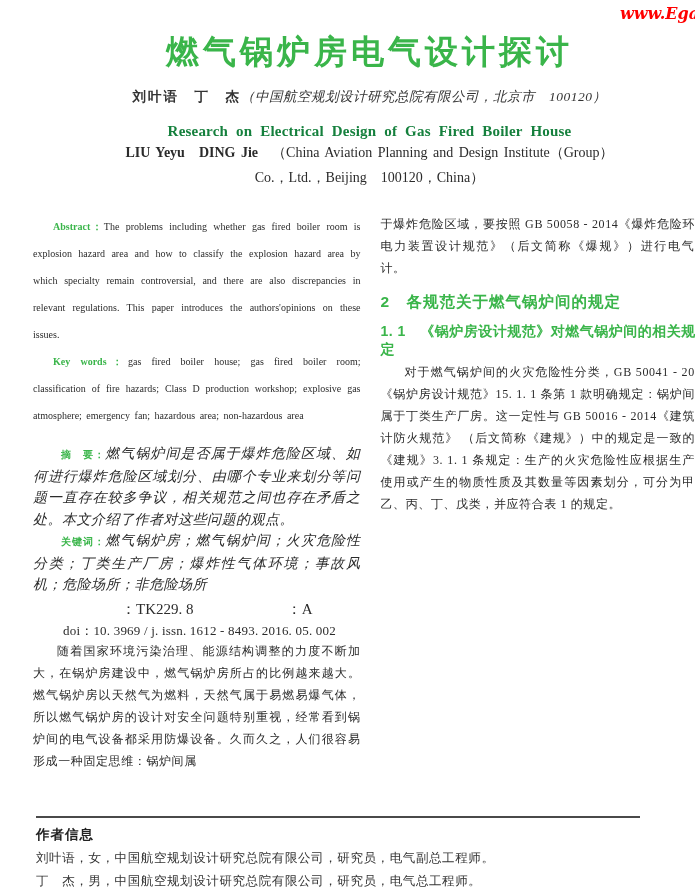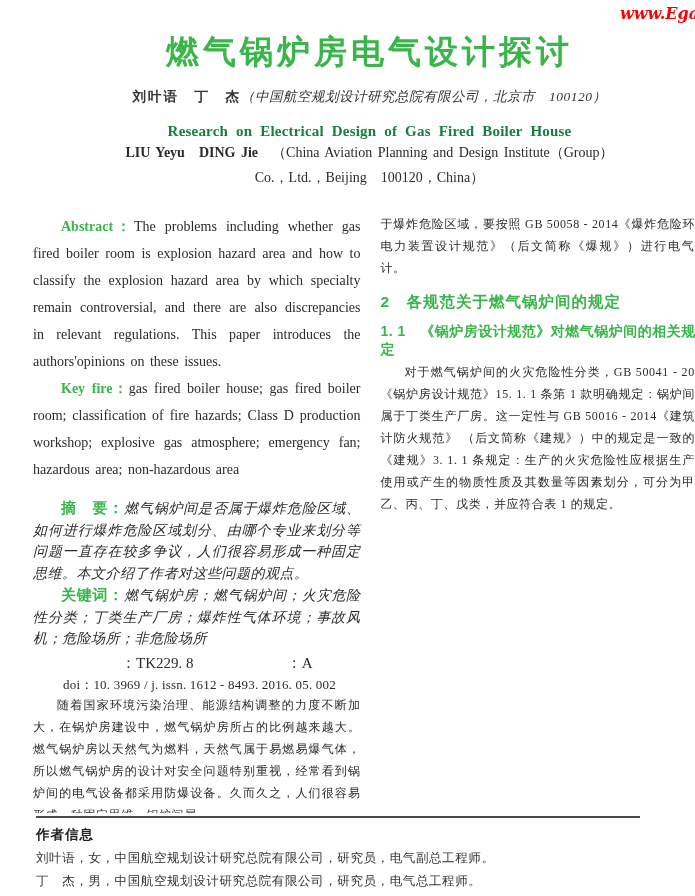--- a/index.html
+++ b/index.html
@@ -40,32 +40,32 @@
   }
   .authors-en{font-size:14px;line-height:25px;color:#2b2b2b;word-spacing:2px;}
   .authors-en .au-names{font-weight:bold;}
   
   .columns{
     position:absolute;top:213px;left:33px;right:31px;
     display:flex;gap:20px;height:600px;overflow:hidden;
   }
   .col{flex:1 1 0;min-width:0;}
   .en-para{
-    margin:0;font-size:14px;line-height:27px;
+    margin:0;font-size:10px;line-height:27px;
     text-align:justify;text-indent:2em;color:#2b2b2b;word-spacing:2px;
   }
   .en-para .plabel{font-weight:bold;}
   .cn-para{
     margin:0;font-size:14px;line-height:21.5px;
     text-align:justify;text-indent:2em;color:#2b2b2b;
     letter-spacing:0.5px;
   }
   .cn-ital{font-style:italic;}
   .cn-para .plabel{font-weight:bold;font-style:normal;
-    font-family:Liberation Sans, sans-serif;font-size:15px;}
+    font-family:Liberation Sans, sans-serif;font-size:10px;}
   .clc-line{
     display:flex;align-items:center;height:23px;margin-top:2px;
     font-size:15px;color:#2b2b2b;
   }
   .clc-line .clc{margin-left:88px;}
   .clc-line .doccode{margin-left:auto;margin-right:48px;}
   .doi-line{margin:1px 0 0 30px;font-size:13px;color:#2b2b2b;letter-spacing:0.2px;}
   .intro{margin-top:33px;line-height:22px;}
   .body-para{
     margin:0;font-size:12px;line-height:22px;
@@ -106,22 +106,22 @@
     <div class="authors-en">
       <div><span class="au-names">LIU Yeyu　DING Jie</span>　<span>（China Aviation Planning and Design Institute（Group）</span></div>
       <div>Co.，Ltd.，Beijing　100120，China）</div>
     </div>
   </div>
 
   <div class="columns">
 
     <div class="col">
       <p class="en-para"><span class="plabel green">Abstract：</span><span>The problems including whether gas fired boiler room is explosion hazard area and how to classify the explosion hazard area by which specialty remain controversial, and there are also discrepancies in relevant regulations. This paper introduces the authors'opinions on these issues.</span></p>
-      <p class="en-para"><span class="plabel green">Key fire：</span><span>gas fired boiler house; gas fired boiler room; classification of fire hazards; Class D production workshop; explosive gas atmosphere; emergency fan; hazardous area; non-hazardous area</span></p>
-      <p class="cn-para" style="margin-top:14px;"><span class="plabel green">摘　要：</span><span class="cn-ital">燃气锅炉间是否属于爆炸危险区域、如何进行爆炸危险区域划分、由哪个专业来划分等问题一直存在较多争议，人们很容易形成一种固定思维。本文介绍了作者对这些问题的观点。</span></p>
+      <p class="en-para"><span class="plabel green">Key words：</span><span>gas fired boiler house; gas fired boiler room; classification of fire hazards; Class D production workshop; explosive gas atmosphere; emergency fan; hazardous area; non-hazardous area</span></p>
+      <p class="cn-para" style="margin-top:14px;"><span class="plabel green">摘　要：</span><span class="cn-ital">燃气锅炉间是否属于爆炸危险区域、如何进行爆炸危险区域划分、由哪个专业来划分等问题一直存在较多争议，相关规范之间也存在矛盾之处。本文介绍了作者对这些问题的观点。</span></p>
       <p class="cn-para"><span class="plabel green">关键词：</span><span class="cn-ital">燃气锅炉房；燃气锅炉间；火灾危险性分类；丁类生产厂房；爆炸性气体环境；事故风机；危险场所；非危险场所</span></p>
       <div class="clc-line">
         <span class="clc">：TK229. 8</span>
         <span class="doccode">：A</span>
       </div>
       <div class="doi-line">doi：10. 3969 / j. issn. 1612 - 8493. 2016. 05. 002</div>
       <p class="body-para intro">随着国家环境污染治理、能源结构调整的力度不断加大，在锅炉房建设中，燃气锅炉房所占的比例越来越大。燃气锅炉房以天然气为燃料，天然气属于易燃易爆气体，所以燃气锅炉房的设计对安全问题特别重视，经常看到锅炉间的电气设备都采用防爆设备。久而久之，人们很容易形成一种固定思维：锅炉间属</p>
     </div>
 
     <div class="col">

